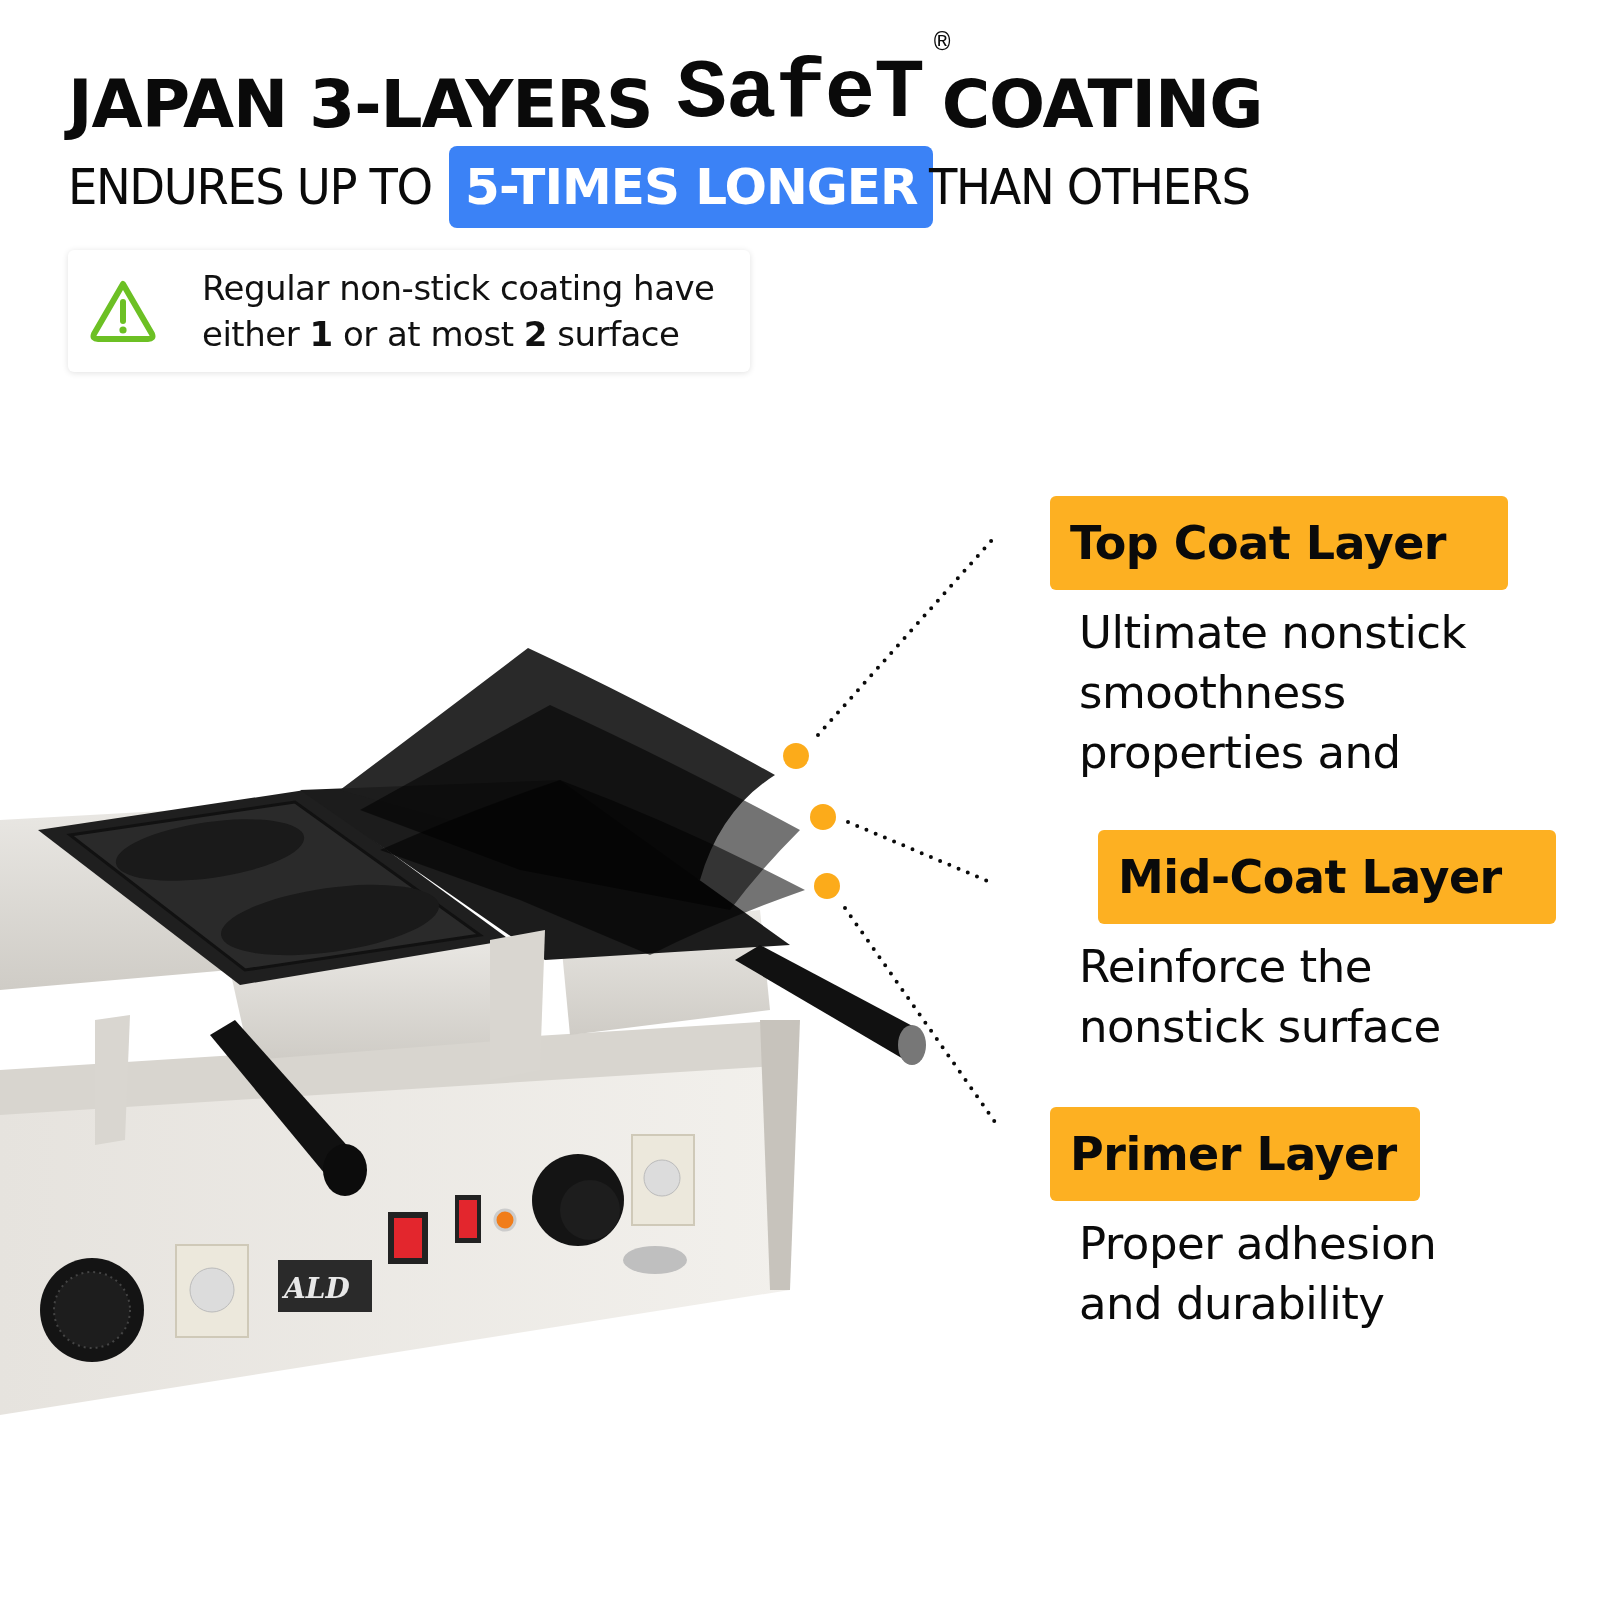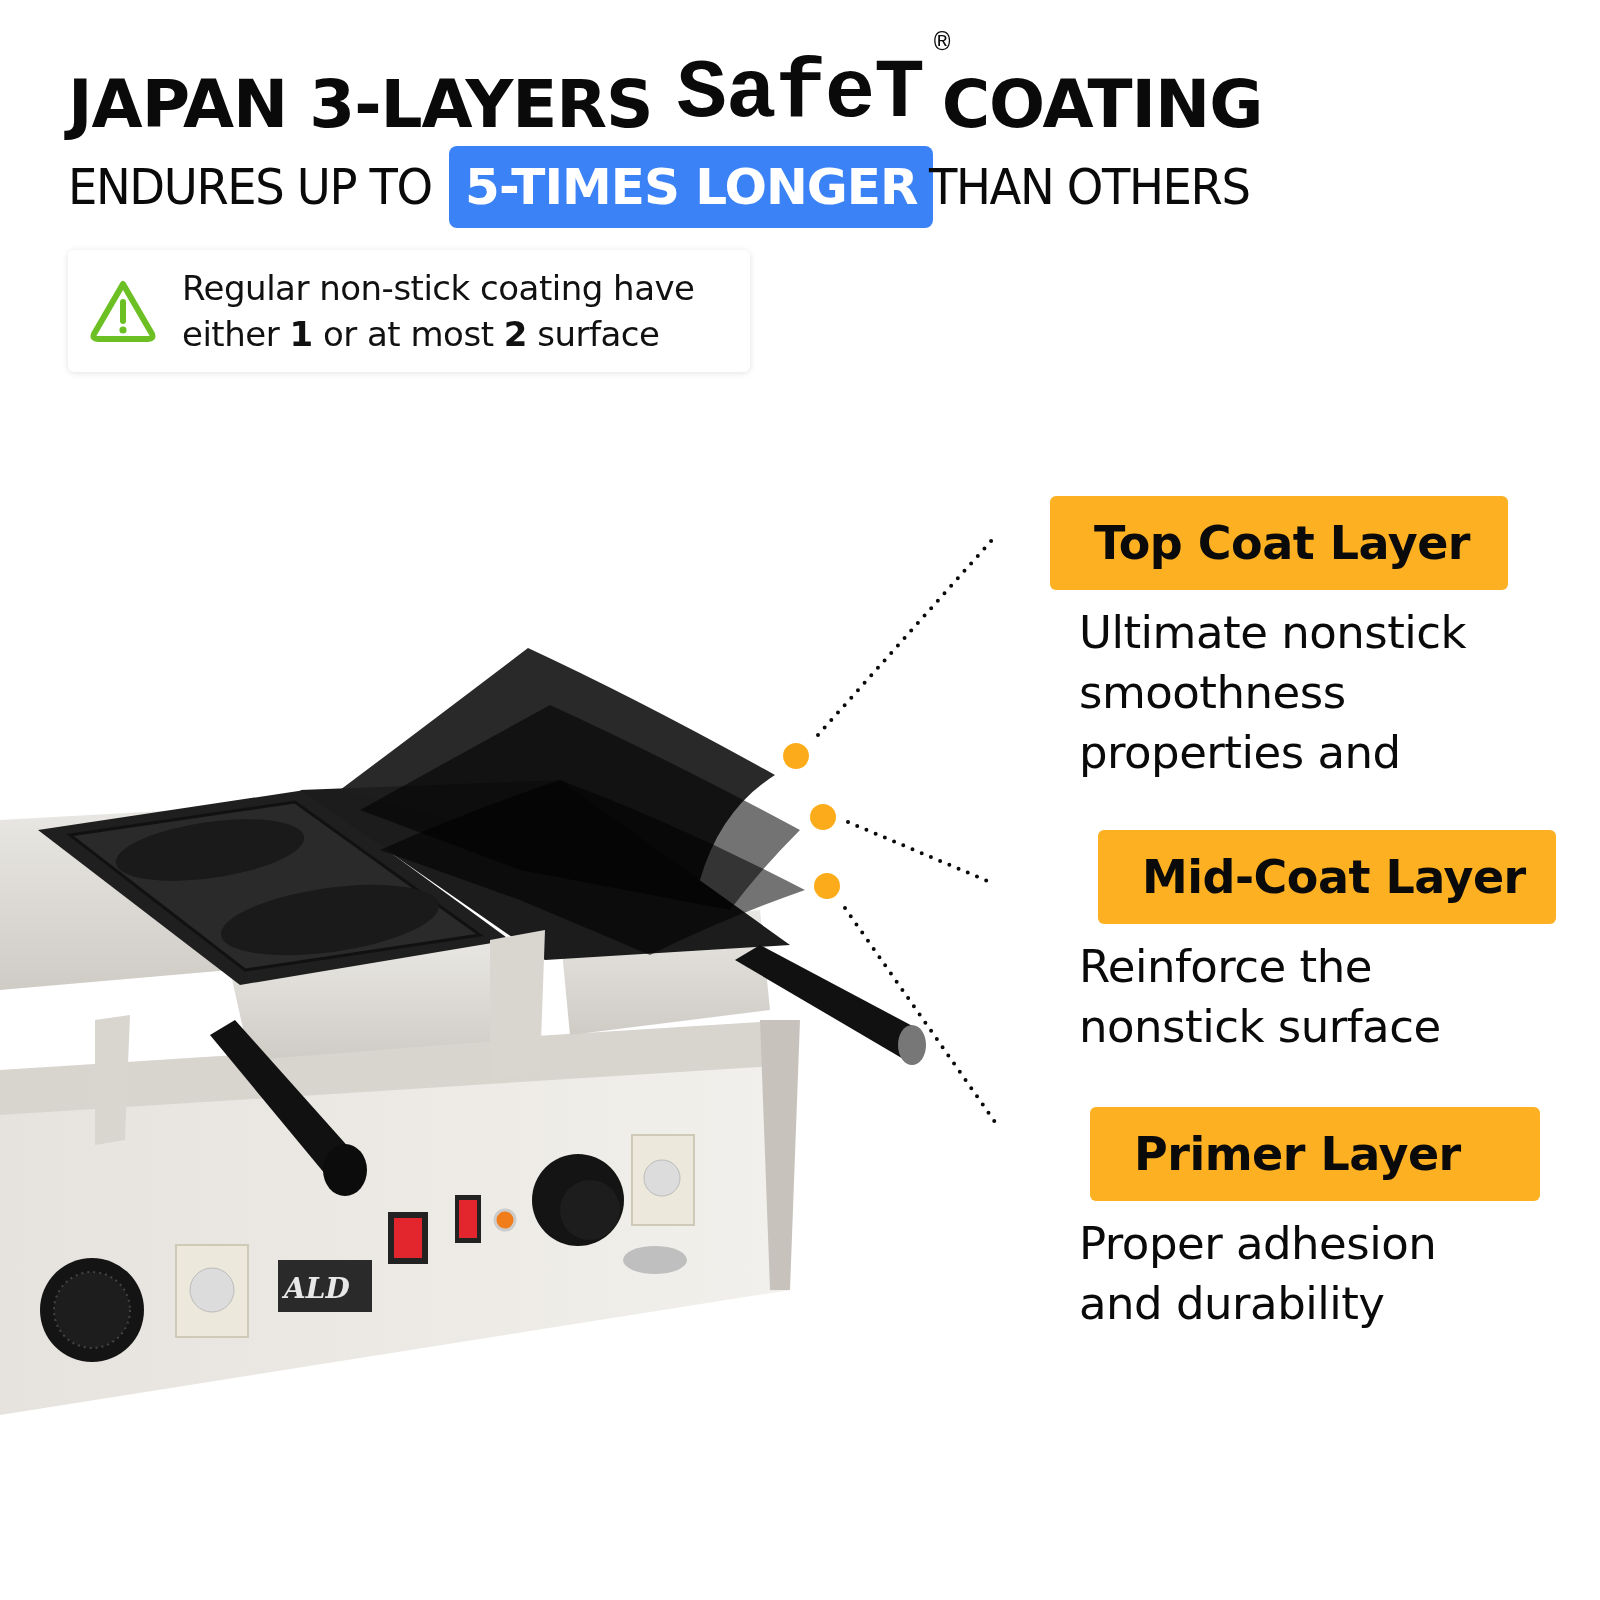--- a/index.html
+++ b/index.html
@@ -39,32 +39,32 @@
   .highlight {
     background:#3b82f6; color:#ffffff; border-radius:8px;
     font-weight:700; font-size:50px; padding:8px 16px; margin:0 14px 0 -10px;
     height:66px; display:flex; align-items:center; letter-spacing:-1px;
   }
 
   
   .warn-card {
     left:68px; top:250px; width:682px; height:122px; background:#ffffff;
     border-radius:6px; box-shadow:0 1px 6px rgba(0,0,0,0.12);
-    display:flex; align-items:center;
+    display:flex; align-items:center;gap:20px;
   }
   .warn-card .icon { width:70px; height:66px; margin-left:20px; margin-right:24px; }
   .warn-card .text {
     font-size:34px; line-height:46px; letter-spacing:-0.5px; color:#111;
   }
   .warn-card .text b { font-weight:700; }
 
   
   .layer-tag {
     background:#fdb022; border-radius:6px; height:94px;
-    display:flex; align-items:center; padding-left:44px; box-sizing:border-box;
+    display:flex; align-items:center; padding-left:20px; box-sizing:border-box;
     font-weight:700; font-size:46px; color:#0a0a0a; letter-spacing:-0.5px;
   }
   .layer-desc {
     font-size:45px; line-height:60px; color:#0a0a0a; letter-spacing:-0.5px;
   }
 
   
   .dot { width:26px; height:26px; border-radius:50%; background:#fcab1a; }
 
   
@@ -176,17 +176,17 @@
   <div>smoothness</div>
   <div>properties and</div>
 </div>
 
 <div class="abs layer-tag" style="left:1050px;top:830px;width:458px;margin-left:48px;">Mid-Coat Layer</div>
 <div class="abs layer-desc" style="left:1079px;top:937px;">
   <div>Reinforce the</div>
   <div>nonstick surface</div>
 </div>
 
-<div class="abs layer-tag" style="left:1050px;top:1107px;width:450px;margin-left:40px;">Primer Layer</div>
+<div class="abs layer-tag" style="left:1050px;top:1107px;width:370px;">Primer Layer</div>
 <div class="abs layer-desc" style="left:1079px;top:1214px;">
   <div>Proper adhesion</div>
   <div>and durability</div>
 </div>
 
 </body></html>

